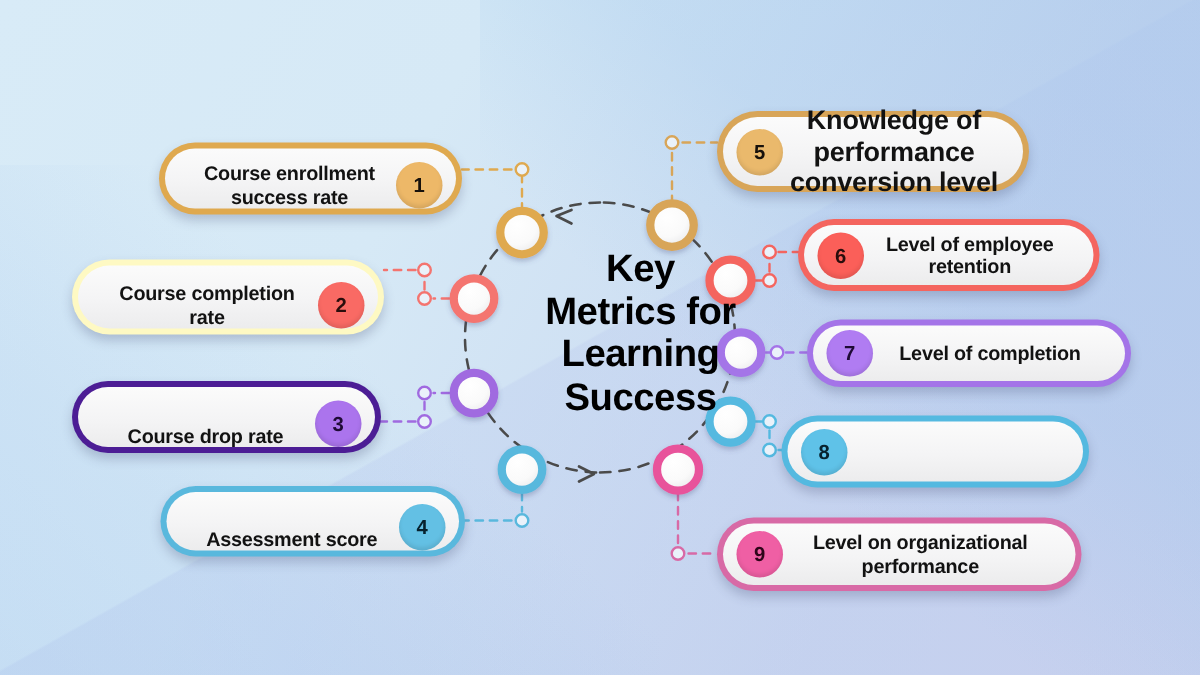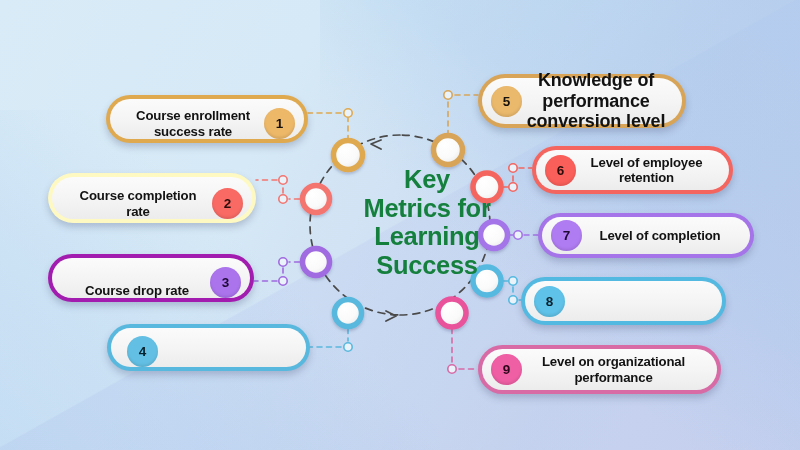--- a/index.html
+++ b/index.html
@@ -31,21 +31,21 @@
   }
 
   
   #ring{position:absolute;left:0;top:0;width:800px;height:450px;}
 
   
   .center-title{
     position:absolute;left:352px;top:165px;width:150px;
     text-align:center;
     font-weight:bold;font-size:25.5px;line-height:1.12;
-    color:#15803d;letter-spacing:-.3px;
+    color:#000000;letter-spacing:-.3px;
     white-space:pre-line;
   }
 
   
   .card{
     position:absolute;
     border-radius:999px;
     display:flex;align-items:center;
     box-sizing:border-box;
     padding:4px;
@@ -205,29 +205,30 @@
   </div>
 
   <div class="card badge-right" style="left:48px;top:173px;width:208px;height:50px;background:#fef9c3;">
     <div class="inner">
       <div class="card-label">Course completion
 rate</div>
       <div class="badge" style="background:#f96a64;color:#2a0d0c;">2</div>
     </div>
   </div>
 
-  <div class="card badge-right" style="left:48px;top:254px;width:206px;height:48px;background:#a21caf;">
+  <div class="card badge-right" style="left:48px;top:254px;width:206px;height:48px;background:#4c1d95;">
     <div class="inner">
       <div class="card-label">Course drop rate</div>
       <div class="badge" style="background:#ab74ed;color:#1e0a35;">3</div>
     </div>
   </div>
 
   <div class="card badge-right" style="left:107px;top:324px;width:203px;height:47px;background:#59b8dd;">
     <div class="inner">
+      <div class="card-label">Assessment score</div>
       <div class="badge" style="background:#63c0e4;color:#07222e;">4</div>
     </div>
   </div>
 
   <div class="card badge-left" style="left:478px;top:74px;width:208px;height:54px;background:#d8a558;">
     <div class="inner">
       <div class="badge" style="background:#eab96c;">5</div>
       <div class="card-label" style="font-size:18px;">Knowledge of
 performance
 conversion level</div>

